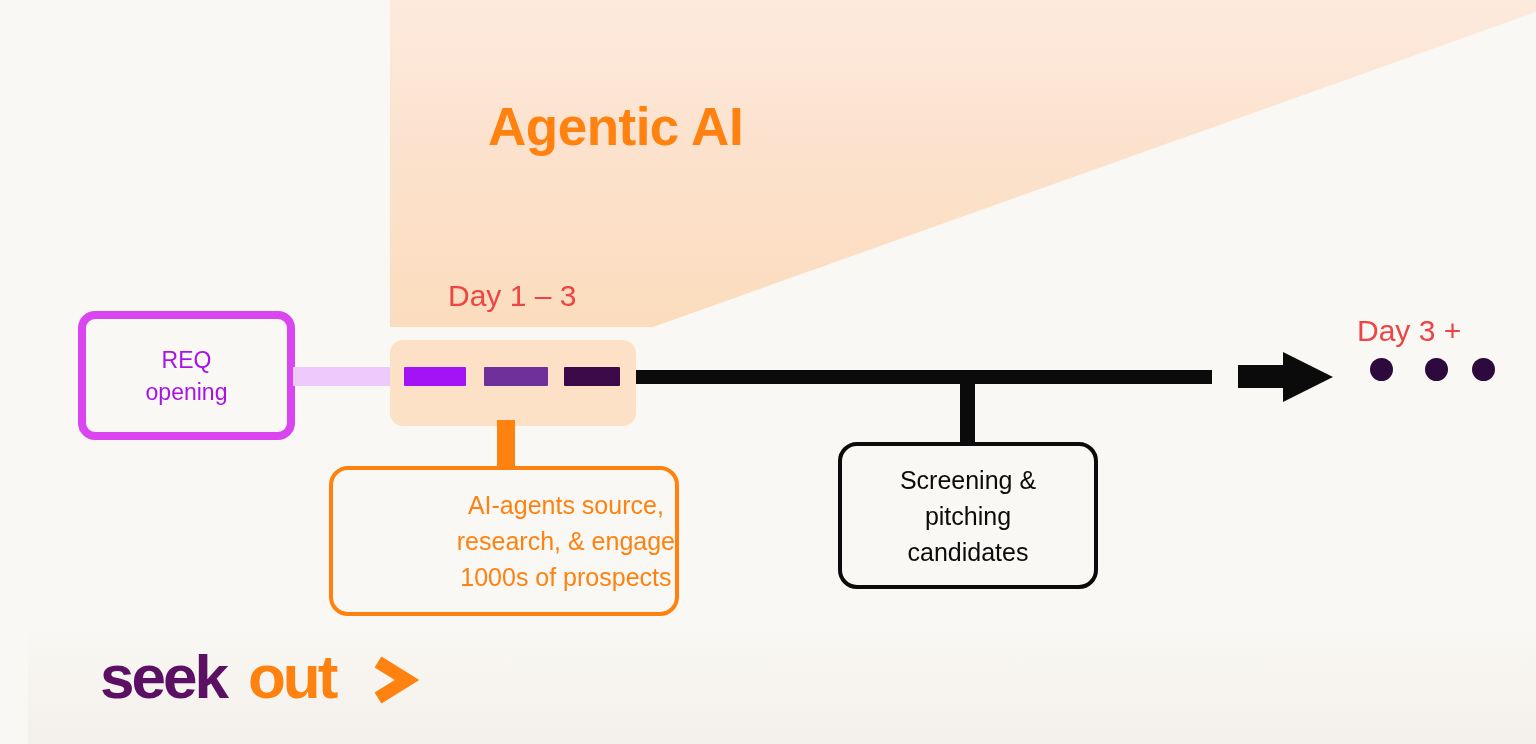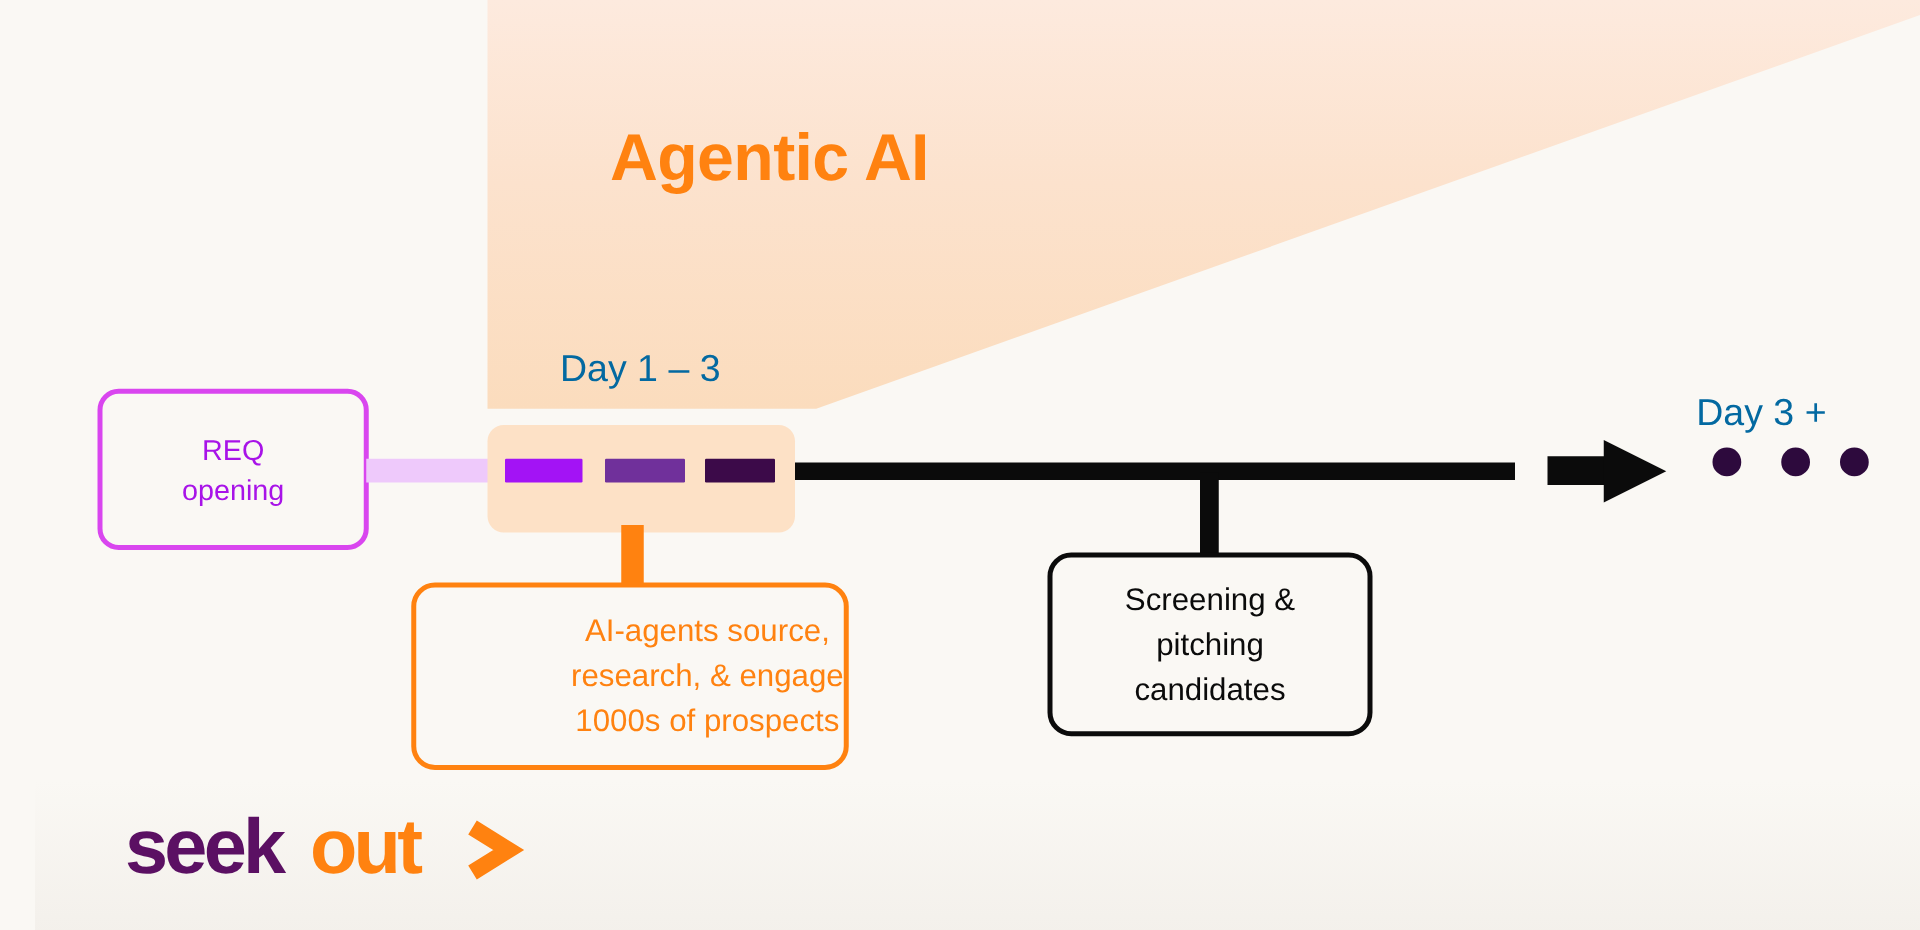--- a/index.html
+++ b/index.html
@@ -56,21 +56,21 @@
   }
 
   
   .req-box {
     position: absolute;
     left: 50px;
     top: 311px;
     width: 217px;
     height: 129px;
     box-sizing: border-box;
-    border: 4px solid #d946ef;
+    border: 8px solid #d946ef;
     border-radius: 17px;
     background: #faf8f4;
     display: flex;
     align-items: center;
     justify-content: center;
   }
   .req-text {
     text-align: center;
     color: #a813e8;
     font-size: 23px;
@@ -104,21 +104,21 @@
     height: 19px;
     border-radius: 1px;
   }
   .dash-1 { left: 376px;  width: 62px; background: #a313f5; }
   .dash-2 { left: 456px;  width: 64px; background: #70309b; }
   .dash-3 { left: 536px;  width: 56px; background: #3c0a49; }
 
   
   .day-label {
     position: absolute;
-    color: #0369a1;
+    color: #ef4444;
     font-size: 30px;
     white-space: nowrap;
   }
   .day-1 { left: 420px;  top: 279px; }
   .day-2 { left: 822px;  top: 317px; }
   .day-3 { left: 1329px; top: 314px; }
 
   
   .timeline-bar {
     position: absolute;

